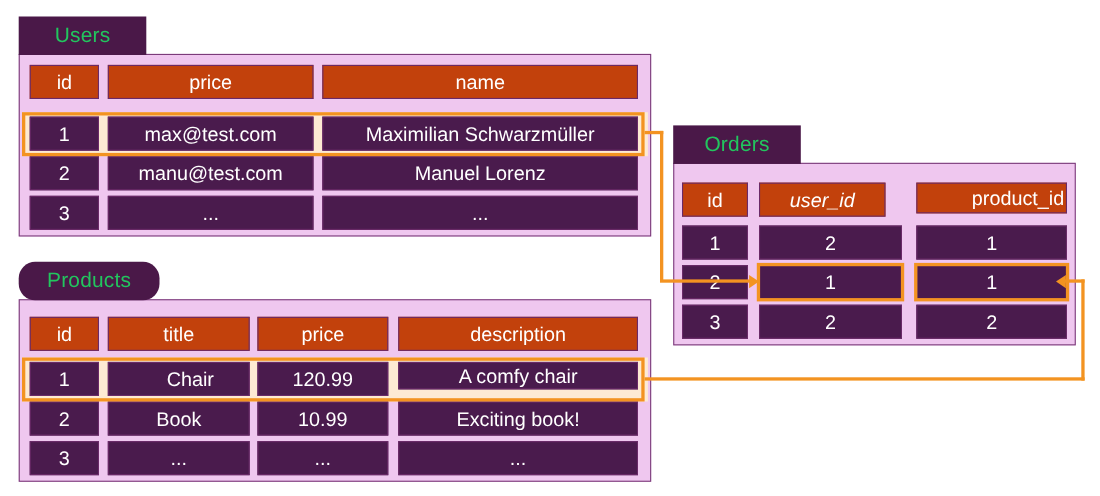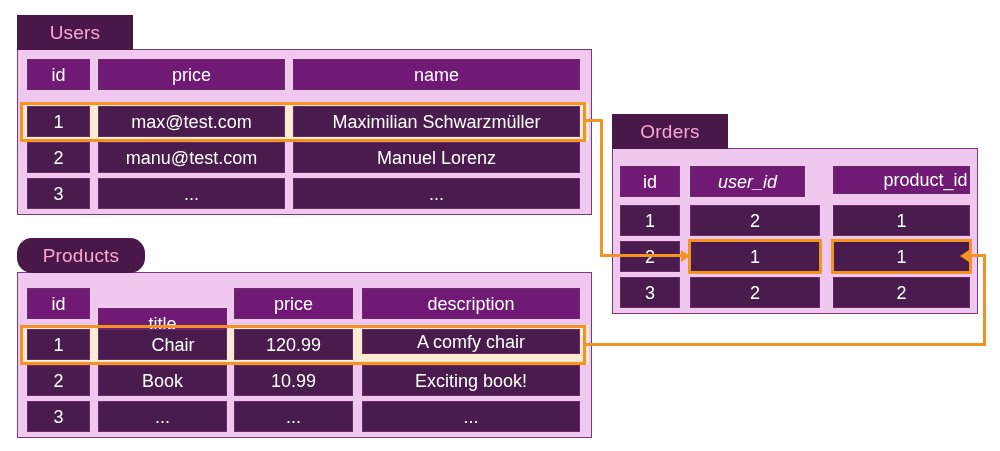--- a/index.html
+++ b/index.html
@@ -24,21 +24,21 @@
   }
 
   
   .table-group {
     position: absolute;
   }
 
   .table-tab {
     position: absolute;
     background: #4a1848;
-    color: #f9a8d4;
+    color: #22c55e;
     display: flex;
     align-items: center;
     justify-content: center;
     font-size: 19px;
     letter-spacing: 0.2px;
     z-index: 3;
   }
 
   .table-panel {
     position: absolute;
@@ -56,21 +56,21 @@
     color: #ffffff;
     display: flex;
     align-items: center;
     justify-content: center;
     font-size: 18px;
     line-height: 1;
     white-space: nowrap;
     z-index: 4;
   }
   .cell.header {
-    background: #701a75;
+    background: #c2410c;
   }
 
   
   .row-highlight-band {
     position: absolute;
     background: #fdead3;
     z-index: 3;
   }
   
   .hl-box {
@@ -171,21 +171,21 @@
 
     <div class="table-panel" style="left:17px; top:272px; width:575px; height:166px;"></div>
 
     <div class="table-tab" style="left:17px; top:238px; width:128px; height:35px;border-radius:15px;">
       <span>Products</span>
     </div>
 
     <div class="row-highlight-band" style="left:20px; top:325px; width:569px; height:40px;"></div>
 
     <div class="cell header" style="left:27px; top:288px; width:63px; height:31px;">id</div>
-    <div class="cell header" style="left:98px; top:288px; width:129px; height:31px;margin-top:20px;">title</div>
+    <div class="cell header" style="left:98px; top:288px; width:129px; height:31px;">title</div>
     <div class="cell header" style="left:234px; top:288px; width:119px; height:31px;">price</div>
     <div class="cell header" style="left:362px; top:288px; width:218px; height:31px;">description</div>
 
     <div class="cell" style="left:27px; top:329px; width:63px; height:31px;">1</div>
     <div class="cell" style="left:98px; top:329px; width:129px; height:31px;padding-left:21px;">Chair</div>
     <div class="cell" style="left:234px; top:329px; width:119px; height:31px;">120.99</div>
     <div class="cell" style="left:362px; top:329px; width:218px; height:25px;">A comfy chair</div>
 
     <div class="cell" style="left:27px; top:365px; width:63px; height:31px;">2</div>
     <div class="cell" style="left:98px; top:365px; width:129px; height:31px;">Book</div>

